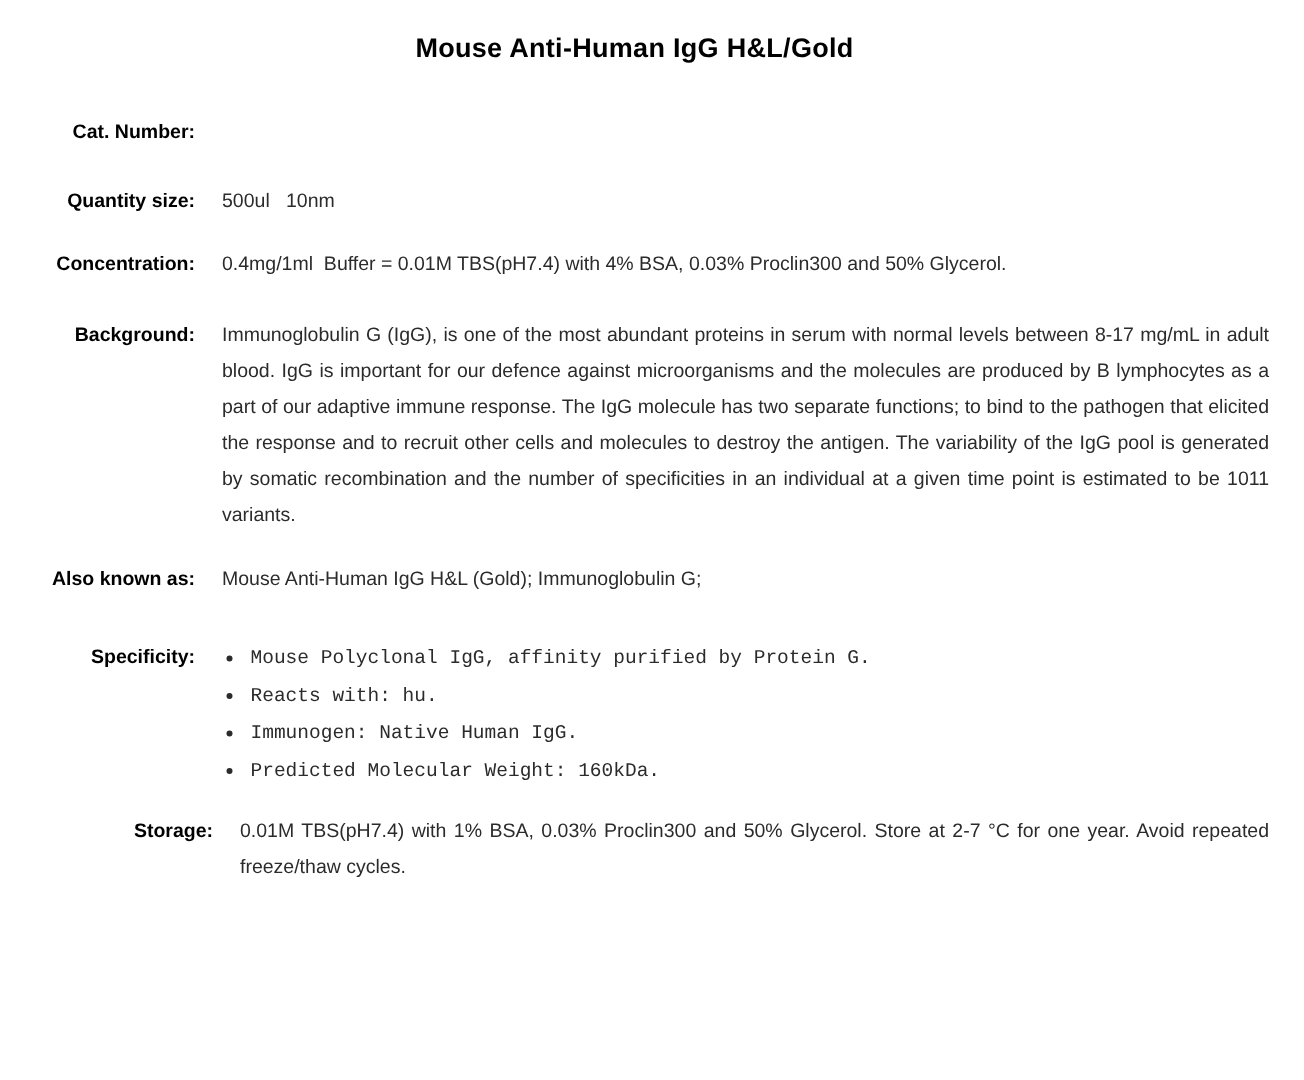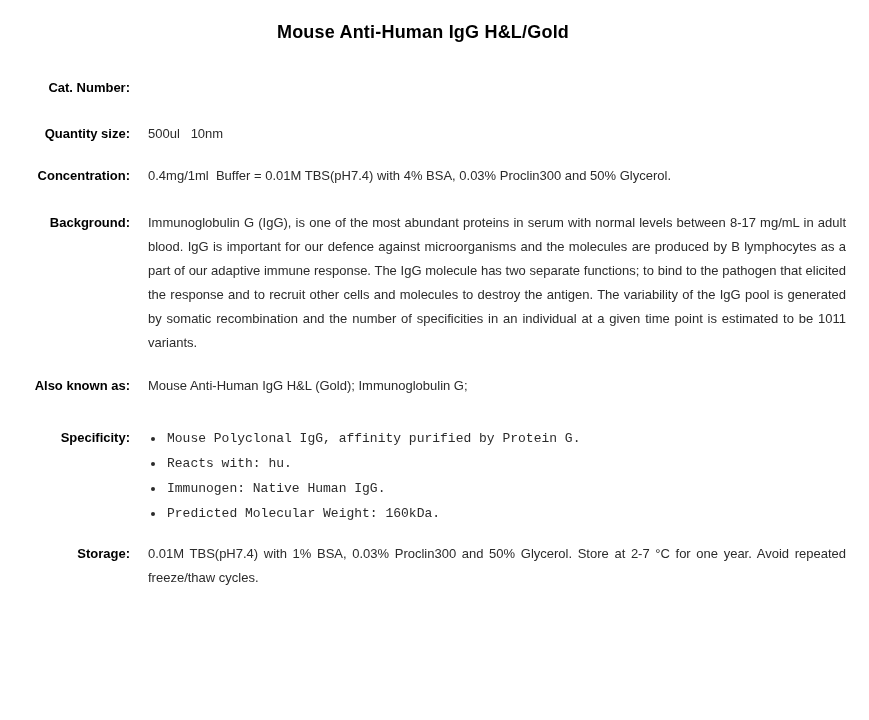--- a/index.html
+++ b/index.html
@@ -61,21 +61,21 @@
     padding-left: 2px;
     font-family: Liberation Mono, monospace;
   }
   
   .row-cat     { margin-top: 31px; }
   .row-qty     { margin-top: 22px; }
   .row-conc    { margin-top: 18px; align-items: center; }
   .row-bg      { margin-top: 23px; }
   .row-aka     { margin-top: 19px; }
   .row-spec    { margin-top: 28px; }
-  .row-storage { margin-top: 16px; }
+  .row-storage { margin-top: 16px; padding-left: 12px; }
   .row-app     { margin-top: 21px; }
 </style>
 </head>
 <body>
 
 <div class="page">
 
   <h1 class="title">Mouse Anti-Human IgG H&amp;L/Gold</h1>
 
   <div class="row row-cat">

